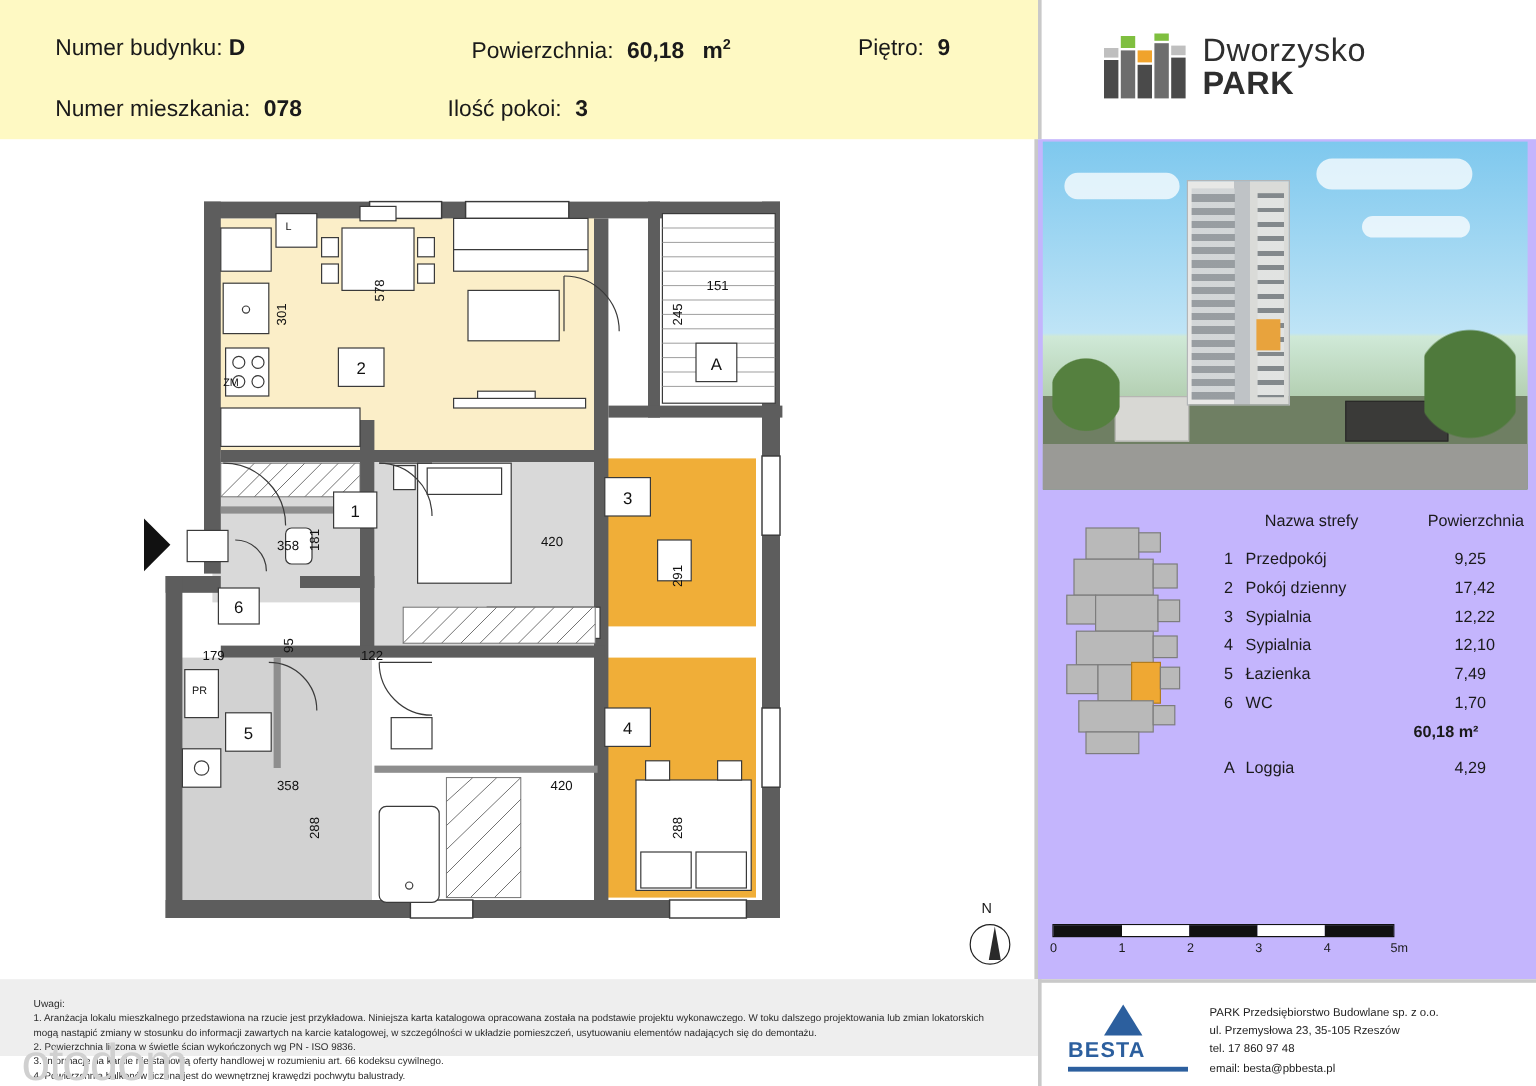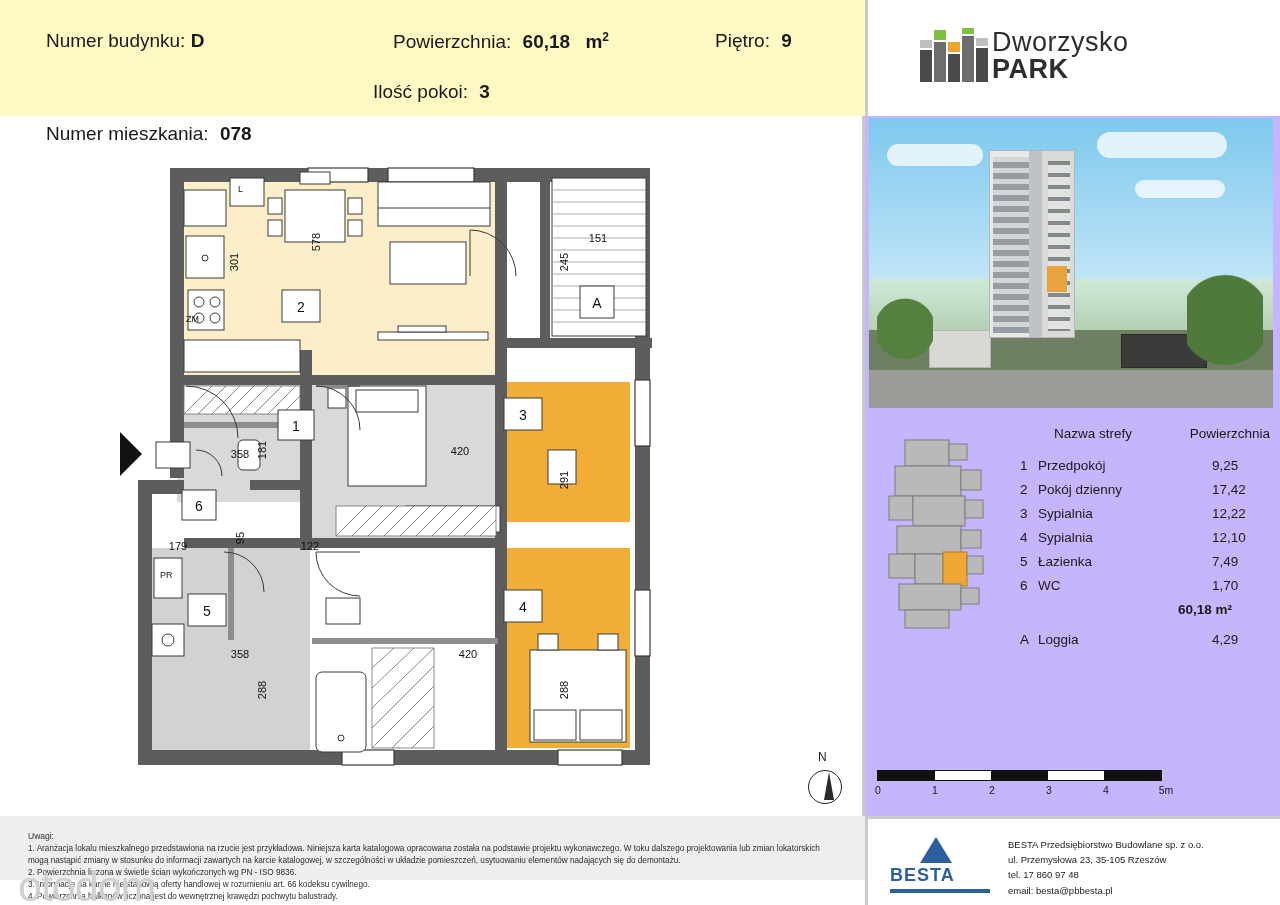--- a/index.html
+++ b/index.html
@@ -24,21 +24,21 @@
   .hrow2 { top:81px; }
   .hfield { position:absolute; white-space:nowrap; font-size:19px; }
   .hfield .lbl { font-weight:400; }
   .hfield .val { font-weight:bold; }
   .sup { font-size:12px; vertical-align:super; }
 
   .header-right {
     position:absolute; left:865px; top:0; width:415px; height:116px;
     background:#ffffff; border-left:3px solid #c9c9c9;
   }
-  .logo-wrap { position:absolute; left:50px; top:28px; display:flex; align-items:center; gap:0; }
+  .logo-wrap { position:absolute; left:50px; top:28px; display:flex; align-items:center; gap:10px; }
   .logo-mark { width:74px; height:56px; position:relative; }
   .logo-text { line-height:1.0; }
   .logo-text .l1 { font-size:27px; letter-spacing:0.5px; color:#2e2e2e; font-weight:400;}
   .logo-text .l2 { font-size:27px; letter-spacing:0.5px; color:#2e2e2e; font-weight:bold; }
 
   
   .right-col { position:absolute; left:865px; top:116px; width:415px; height:700px; background:#c4b5fd; }
   .render {
     position:absolute; left:4px; top:2px; width:404px; height:290px;
     background:linear-gradient(#7ec8ee 0%, #bfe4f6 55%, #cfe9d7 56%, #8aa87a 100%);
@@ -148,21 +148,21 @@
         <span class="lbl">Powierzchnia:</span>
         <span class="val" style="margin-left:6px;">60,18</span>
         <span class="val" style="margin-left:10px;">m</span><span class="val sup">2</span>
       </div>
       <div class="hfield" style="left:669px;">
         <span class="lbl">Piętro:</span>
         <span class="val" style="margin-left:6px;">9</span>
       </div>
     </div>
     <div class="header-row hrow2">
-      <div class="hfield" style="left:0;margin-top:42px;">
+      <div class="hfield" style="left:0;">
         <span class="lbl">Numer mieszkania:</span>
         <span class="val" style="margin-left:6px;">078</span>
       </div>
       <div class="hfield" style="left:327px;">
         <span class="lbl">Ilość pokoi:</span>
         <span class="val" style="margin-left:6px;">3</span>
       </div>
     </div>
   </div>
 
@@ -516,21 +516,21 @@
     </div>
   </div>
 
   <div class="footer-right">
     <div class="besta-logo">
       <div class="besta-tri"></div>
       <div class="besta-name">BESTA</div>
       <div class="besta-bar"></div>
     </div>
     <div class="besta-text">
-      <div>BESTA Przedsiębiorstwo Budowlane sp. z o.o.</div>
+      <div>PARK Przedsiębiorstwo Budowlane sp. z o.o.</div>
       <div>ul. Przemysłowa 23, 35-105 Rzeszów</div>
       <div>tel. 17 860 97 48</div>
       <div>email: besta@pbbesta.pl</div>
     </div>
   </div>
 
   <div class="watermark">
     <span>otodom</span>
   </div>
 

